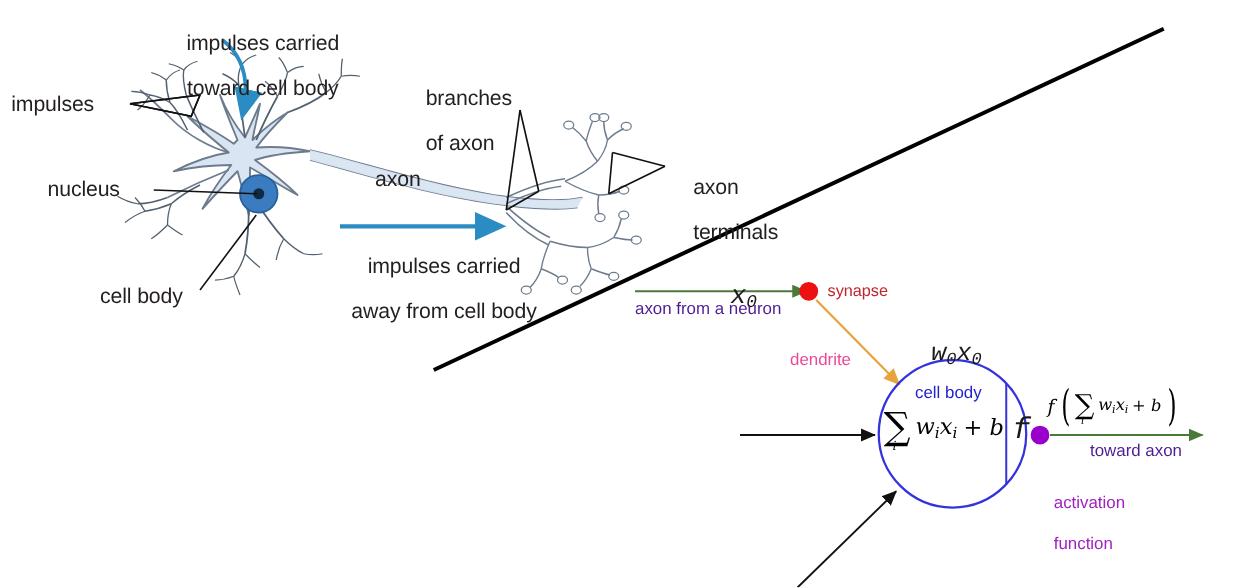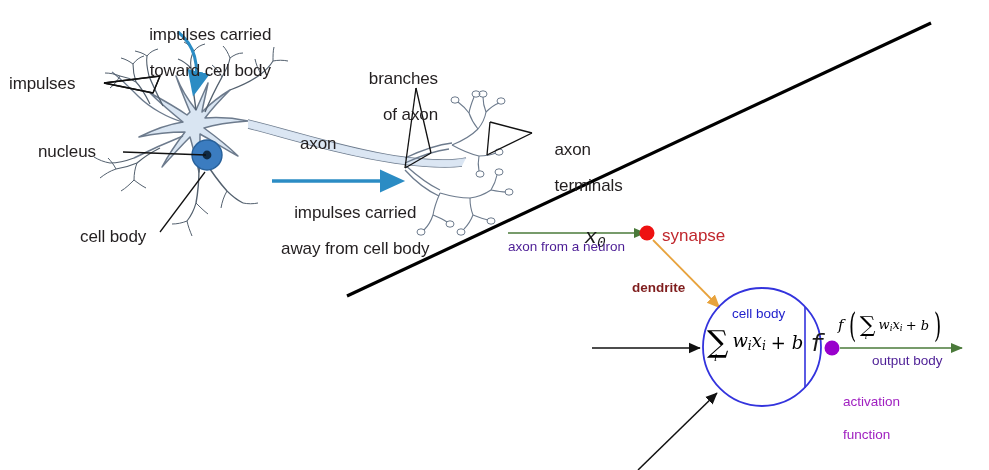--- a/index.html
+++ b/index.html
@@ -44,21 +44,21 @@
     font-style: italic;
     color: #1a1a1a;
   }
   .sub {
     font-size: 0.68em;
     font-style: italic;
     vertical-align: -0.25em;
   }
   .green { color: #4c1d95; }
   .red { color: #c0272d; }
-  .orange { color: #7f1d1d; font-weight: bold; }
+  .orange { color: #ec4899; }
   .blue { color: #2222cc; }
   .purple { color: #a020c0; }
   .nosel { user-select: none; }
 </style>
 </head>
 <body>
 
 <div id="stage">
 
   <svg id="bio-svg" viewBox="0 0 989 470" xmlns="http://www.w3.org/2000/svg">
@@ -262,21 +262,21 @@
   </div>
 
   <div class="lbl bio-lbl nosel" style="left:9px; top:75px;">impulses</div>
 
   <div class="lbl bio-lbl nosel" style="left:38px; top:143px;">nucleus</div>
 
   <div class="lbl bio-lbl nosel" style="left:80px; top:228px;">cell body</div>
 
   <div class="lbl bio-lbl nosel" style="left:300px; top:135px;">axon</div>
 
-  <div class="lbl bio-lbl nosel" style="left:342px; top:52px; text-align:right; width:96px;">
+  <div class="lbl bio-lbl nosel" style="left:322px; top:52px; text-align:left; width:96px;">
     <span>branches</span><br>
     <span>of axon</span>
   </div>
 
   <div class="lbl bio-lbl nosel" style="left:536px; top:123px;">
     <span>axon</span><br>
     <span>terminals</span>
   </div>
 
   <div class="lbl bio-lbl nosel" style="left:253px; top:186px; text-align:center; width:186px;">
@@ -284,22 +284,25 @@
     <span>away from cell body</span>
   </div>
 
   <div class="mathital nosel" style="left:534px; top:203px; font-size:21px;">
     <span>x</span><span class="sub">0</span>
   </div>
 
 
   <div class="math-txt green nosel" style="left:508px; top:239px; font-size:13.5px;">axon from a neuron</div>
 
-  <div class="math-txt red nosel" style="left:662px; top:226px; font-size:17px;">synapse</div>
-
+  <div class="math-txt red nosel" style="left:662px; top:226px; font-size:13px;">synapse</div>
+
+  <div class="mathital nosel" style="left:697px; top:249px; font-size:20px;">
+    <span>w</span><span class="sub">0</span><span>x</span><span class="sub">0</span>
+  </div>
 
   <div class="math-txt orange nosel" style="left:632px; top:280px; font-size:13.5px;">dendrite</div>
 
   <div class="math-txt blue nosel" style="left:732px; top:306px; font-size:13.5px;">cell body</div>
 
 
 
   <div class="nosel" style="position:absolute; left:707px; top:327px; display:flex; align-items:center; font-family:'DejaVu Serif',serif;">
     <span style="position:relative; display:inline-block; line-height:1;">
       <span style="font-size:30px;">∑</span>
@@ -320,20 +323,20 @@
       <span style="font-size:22px;">∑</span>
       <span style="position:absolute; left:5px; top:19px; font-size:8px; font-style:italic;">i</span>
     </span>
     <span style="font-size:13px; font-style:italic; margin-left:3px;">
       <span>w</span><span class="sub">i</span><span>x</span><span class="sub">i</span>
     </span>
     <span style="font-size:13px; font-style:italic; margin-left:3px;">+ b</span>
     <span style="font-size:34px; font-weight:300; margin-left:2px; transform:scaleX(0.55); display:inline-block;">)</span>
   </div>
 
-  <div class="math-txt green nosel" style="left:872px; top:353px; font-size:13.5px;">output body</div>
+  <div class="math-txt green nosel" style="left:872px; top:353px; font-size:13.5px;">toward axon</div>
 
   <div class="math-txt purple nosel" style="left:828px; top:378px; font-size:13.5px; line-height:1.22;">
     <span>activation</span><br>
     <span>function</span>
   </div>
 
 </div>
 
 </body></html>

